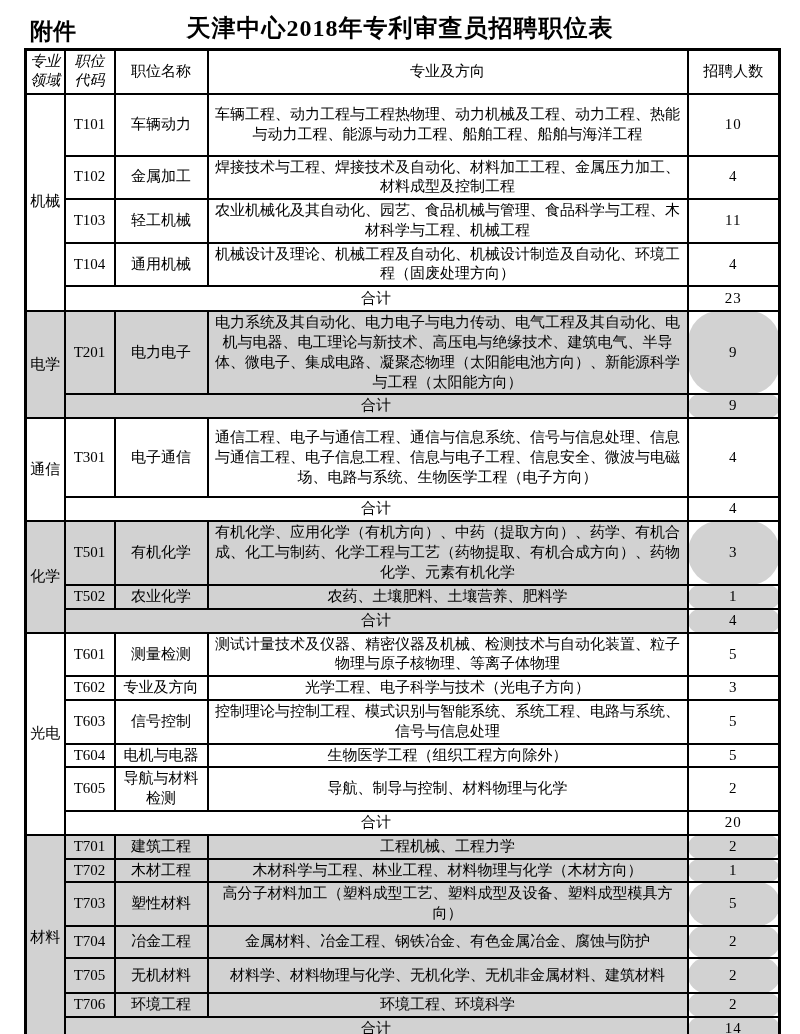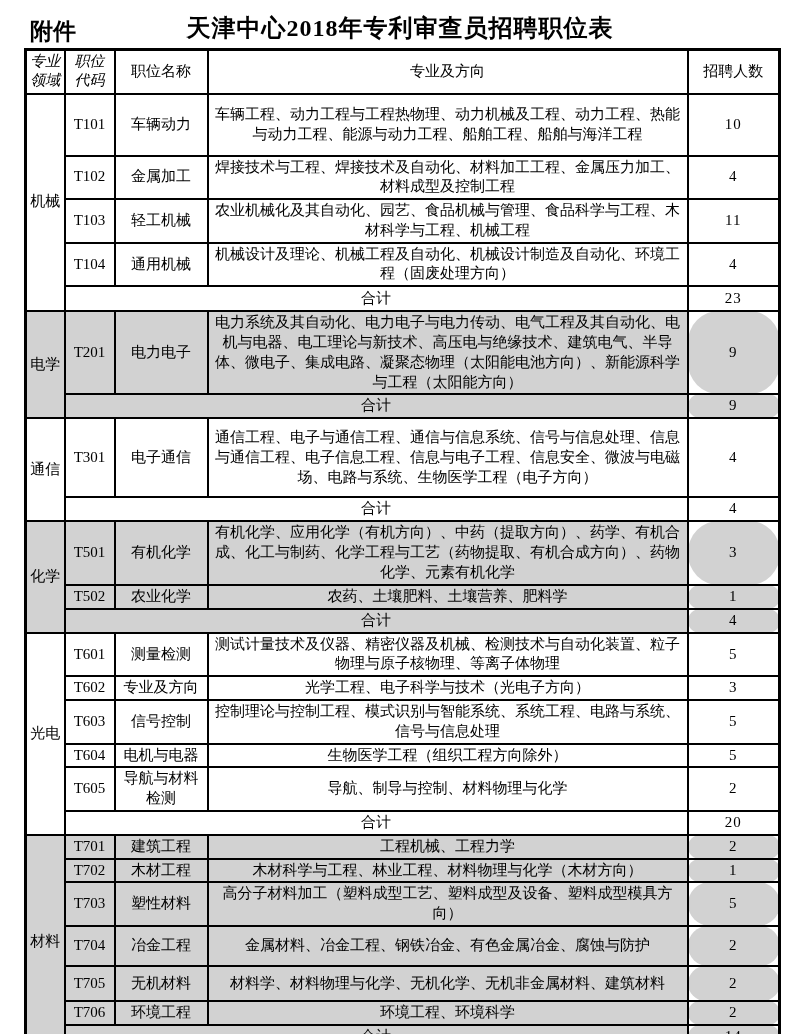--- a/index.html
+++ b/index.html
@@ -203,21 +203,21 @@
       <td>木材工程</td>
       <td class="major">木材科学与工程、林业工程、材料物理与化学（木材方向）</td>
       <td class="count">1</td>
     </tr>
     <tr style="height:42px">
       <td>T703</td>
       <td>塑性材料</td>
       <td class="major">高分子材料加工（塑料成型工艺、塑料成型及设备、塑料成型模具方向）</td>
       <td class="count">5</td>
     </tr>
-    <tr style="height:40px">
+    <tr style="height:32px">
       <td>T704</td>
       <td>冶金工程</td>
       <td class="major">金属材料、冶金工程、钢铁冶金、有色金属冶金、腐蚀与防护</td>
       <td class="count">2</td>
     </tr>
     <tr style="height:35px">
       <td>T705</td>
       <td>无机材料</td>
       <td class="major">材料学、材料物理与化学、无机化学、无机非金属材料、建筑材料</td>
       <td class="count">2</td>

